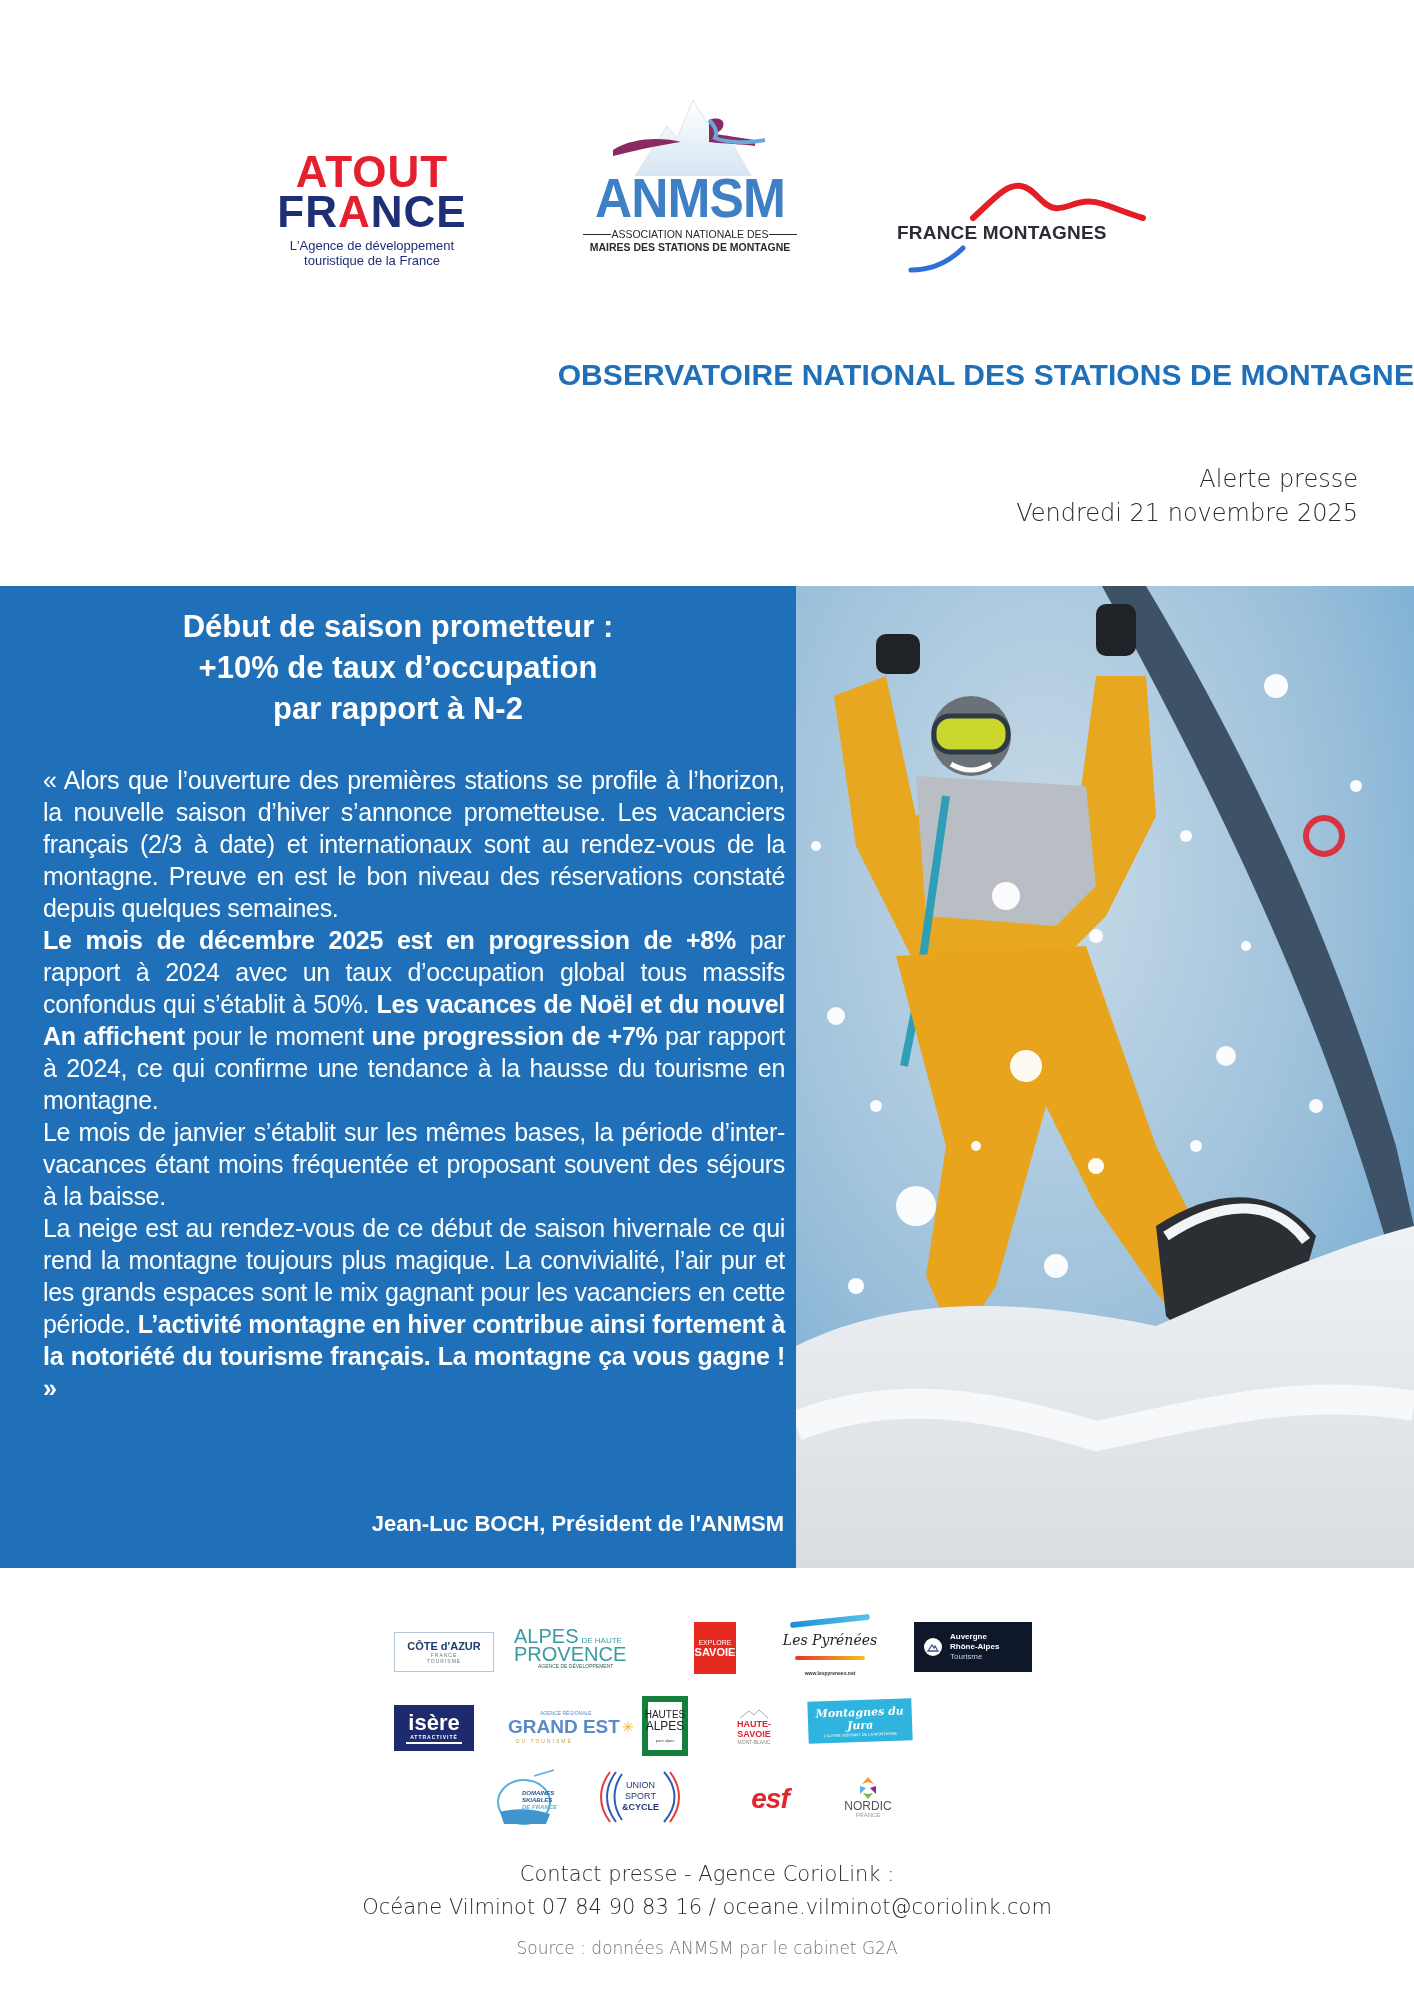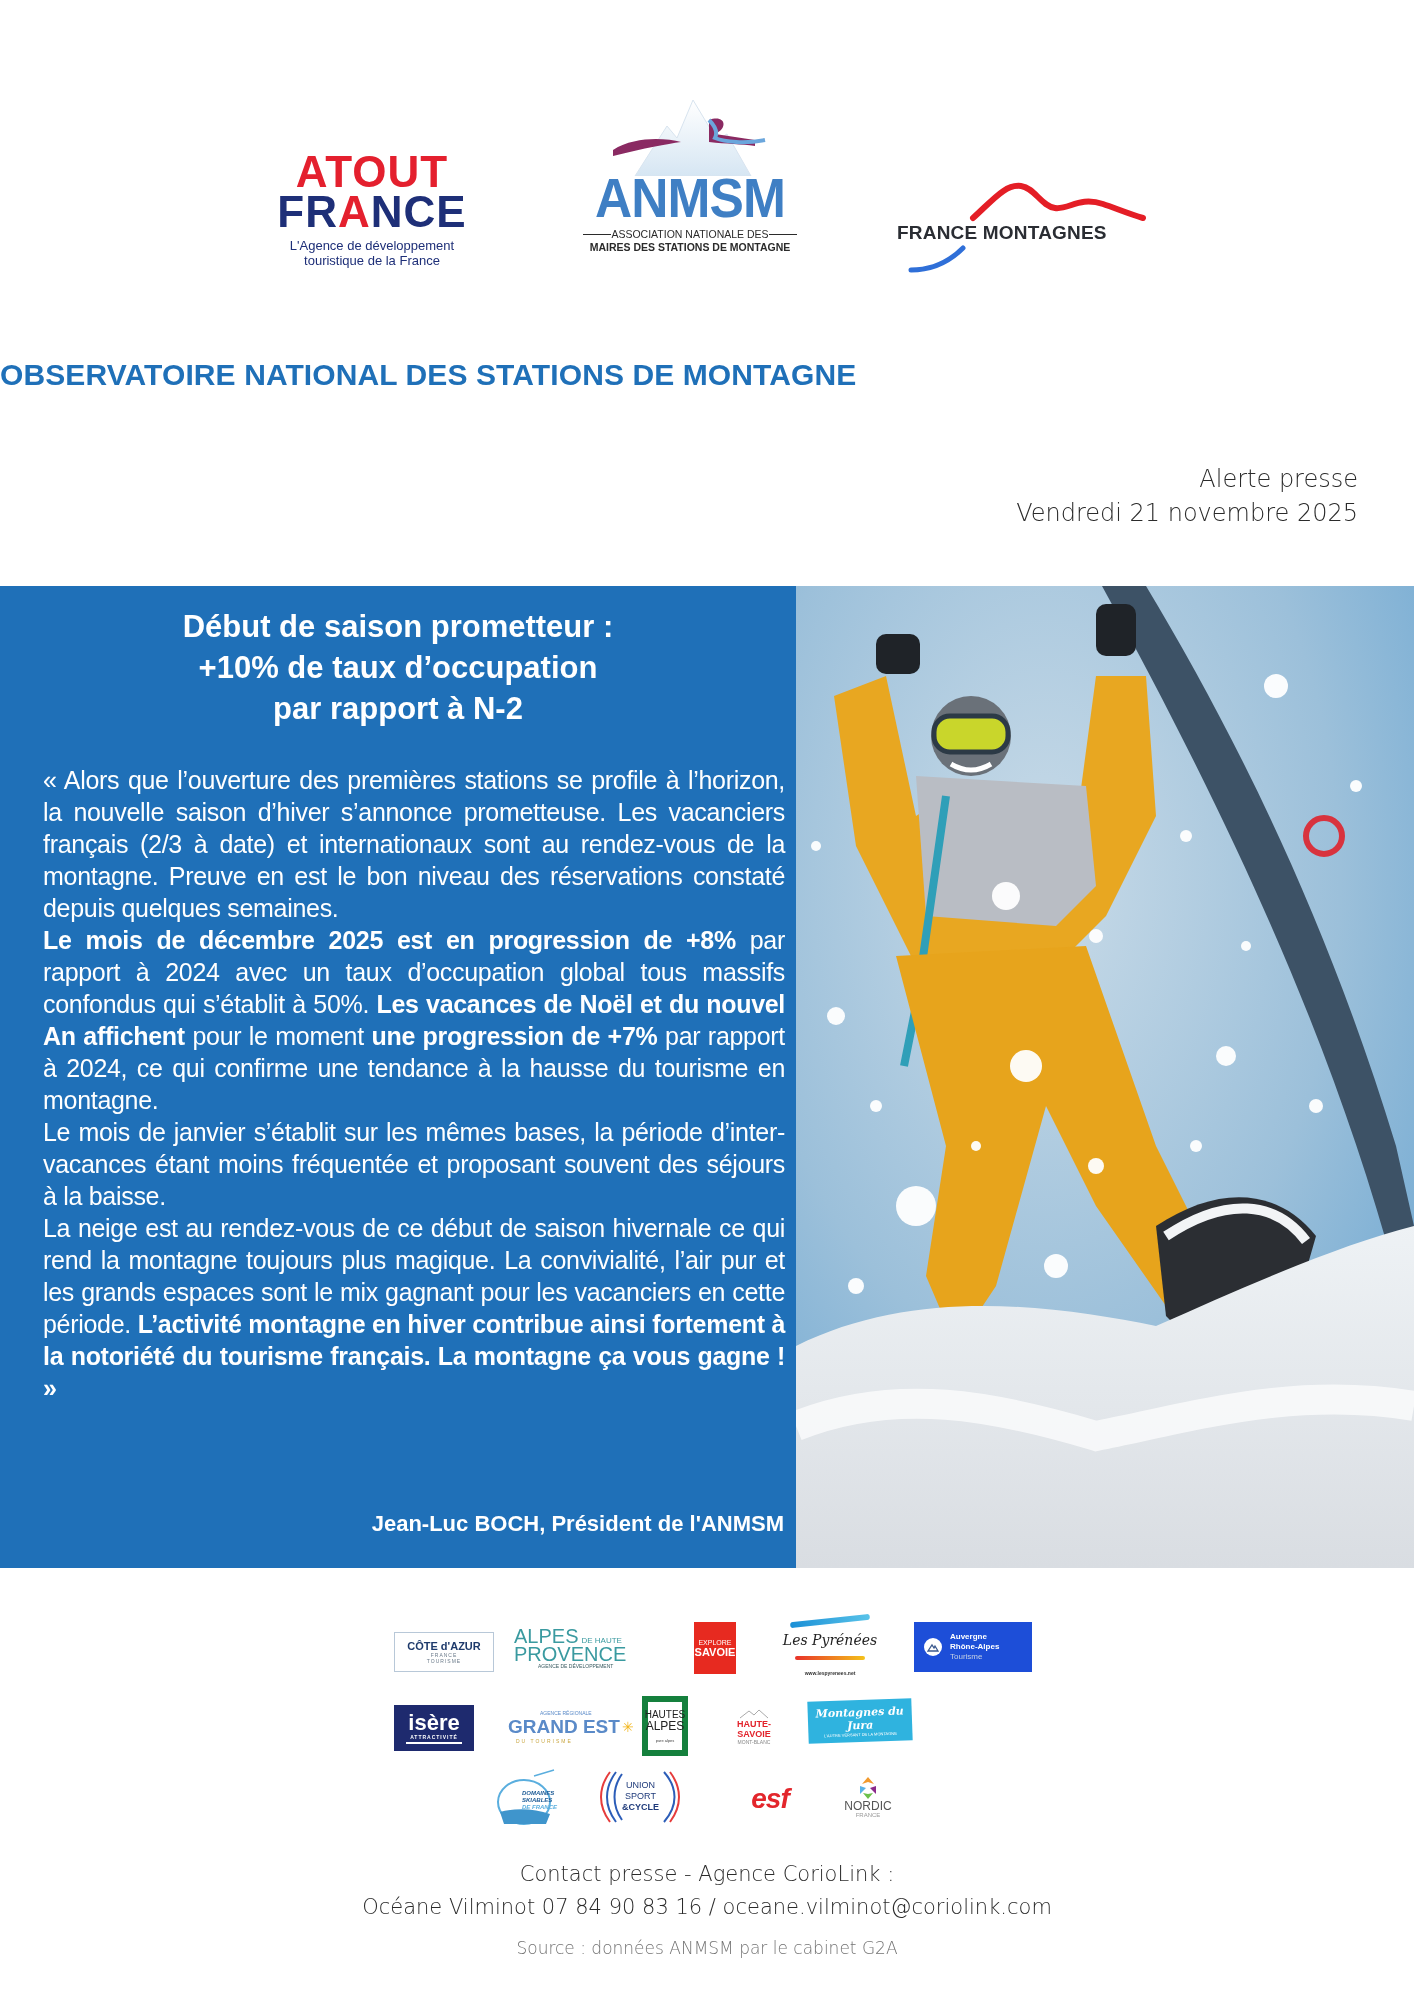--- a/index.html
+++ b/index.html
@@ -18,21 +18,21 @@
   #anmsm .acr { font-family: "Liberation Sans", sans-serif; font-weight: 700; font-size: 56px; line-height: 52px; color: #3f7fc4; letter-spacing: -1px; transform: scaleX(0.92); margin-top: -4px; }
   #anmsm .l1 { font-family: "Liberation Sans", sans-serif; font-size: 10.5px; color: #2b2b2b; margin-top: 4px; display: flex; align-items: center; justify-content: center; }
   #anmsm .l1 .dash { width: 28px; height: 1px; background: #2b2b2b; display: inline-block; }
   #anmsm .l2 { font-family: "Liberation Sans", sans-serif; font-weight: 700; font-size: 10.5px; color: #2b2b2b; margin-top: 1px; }
 
   #fmont { left: 893px; top: 178px; width: 280px; height: 100px; }
   #fmont svg { position: absolute; left: 0; top: 0; }
   #fmont .txt { position: absolute; left: 4px; top: 44px; font-family: "Liberation Sans", sans-serif; font-weight: 700; font-size: 19px; color: #2a2d33; letter-spacing: 0.2px; white-space: nowrap; }
 
   
-  #obs-title { position: absolute; left: 0; width: 1414px; top: 358px; text-align: left; font-family: "Liberation Sans", sans-serif; font-weight: 700; font-size: 30px; color: #1f70b8; letter-spacing: 0.1px; }
+  #obs-title { position: absolute; left: 0; width: 1414px; top: 358px; text-align: right; font-family: "Liberation Sans", sans-serif; font-weight: 700; font-size: 30px; color: #1f70b8; letter-spacing: 0.1px; }
 
   #press { position: absolute; right: 56px; top: 462px; text-align: right; font-family: "DejaVu Sans", sans-serif; font-weight: 300; font-size: 24px; line-height: 34px; color: #2b2b2b; }
 
   
   #panel { position: absolute; left: 0; top: 586px; width: 796px; height: 982px; background: #1f70b8; color: #ffffff; }
   #panel .headline { position: absolute; left: 0; top: 20px; width: 796px; text-align: center; font-family: "Liberation Sans", sans-serif; font-weight: 700; font-size: 31px; line-height: 41px; color: #ffffff; }
   #panel .body { position: absolute; left: 43px; top: 178px; width: 742px; font-family: "Liberation Sans Narrow", "Liberation Sans", sans-serif; font-size: 25px; line-height: 32px; text-align: justify; color: #ffffff; letter-spacing: -0.3px; }
   #panel .body p { margin: 0; }
   #panel .body b { font-weight: 700; }
   #panel .sign { position: absolute; right: 12px; top: 925px; font-family: "Liberation Sans", sans-serif; font-weight: 700; font-size: 22px; color: #ffffff; }
@@ -197,21 +197,21 @@
   <div style="font-size:11px;font-weight:700;">SAVOIE</div>
 </div>
 
 <div class="partner" style="left:780px;top:1618px;width:100px;height:58px;flex-direction:column;gap:8px;">
   <div style="width:80px;height:8px;background:linear-gradient(90deg,#1a8fd6,#59c3e9);border-radius:4px;transform:rotate(-6deg);"></div>
   <div style="font-family:'DejaVu Serif',serif;font-style:italic;font-size:14px;color:#222;">Les Pyrénées</div>
   <div style="width:70px;height:5px;background:linear-gradient(90deg,#e8322a,#f4c21a);border-radius:3px;"></div>
   <div style="font-size:5px;color:#333;font-weight:700;margin-top:2px;">www.lespyrenees.net</div>
 </div>
 
-<div class="partner" style="left:914px;top:1622px;width:118px;height:50px;background:#1d4ed8;color:#fff;justify-content:flex-start;padding-left:10px;gap:8px;">
+<div class="partner" style="left:914px;top:1622px;width:118px;height:50px;background:#0f172a;color:#fff;justify-content:flex-start;padding-left:10px;gap:8px;">
   <div style="width:18px;height:18px;border-radius:50%;background:#fff;display:flex;align-items:center;justify-content:center;">
     <svg width="12" height="10" viewBox="0 0 12 10">
         <path d="M1 9 L5 3 L7 6 L8 4 L11 9 Z" fill="none" stroke="#3c5a8e" stroke-width="1.3"></path>
       </svg>
   </div>
   <div style="text-align:left;line-height:10px;">
     <div style="font-size:8px;font-weight:700;">Auvergne</div>
     <div style="font-size:8px;font-weight:700;">Rhône-Alpes</div>
     <div style="font-size:8px;color:#c5d1e4;">Tourisme</div>
   </div>

